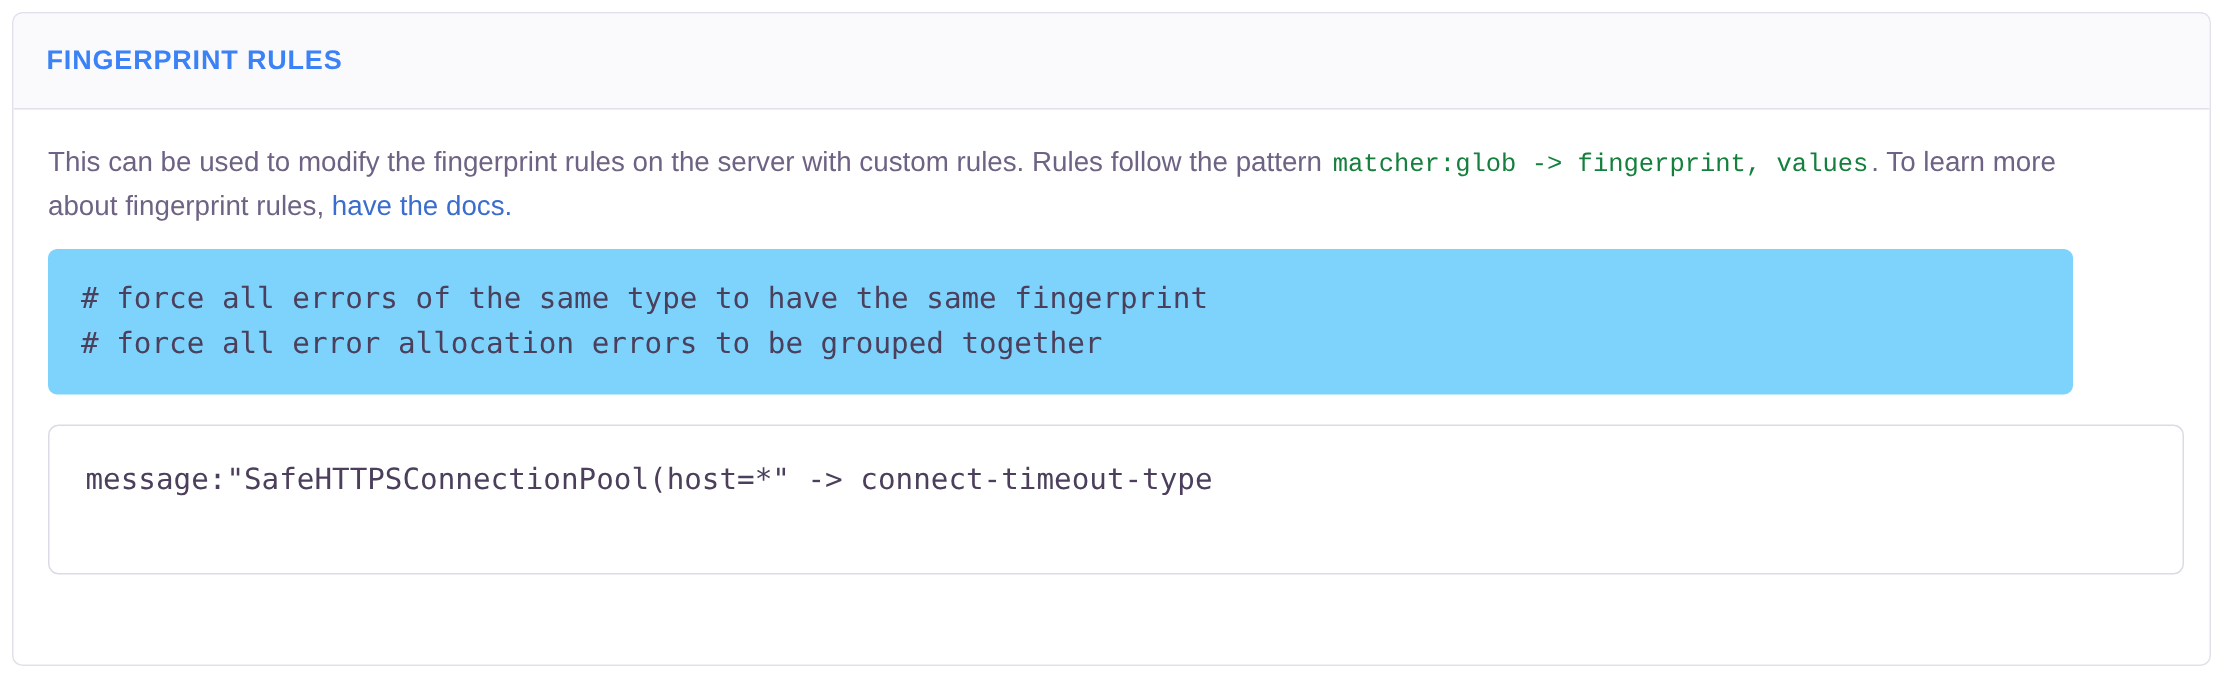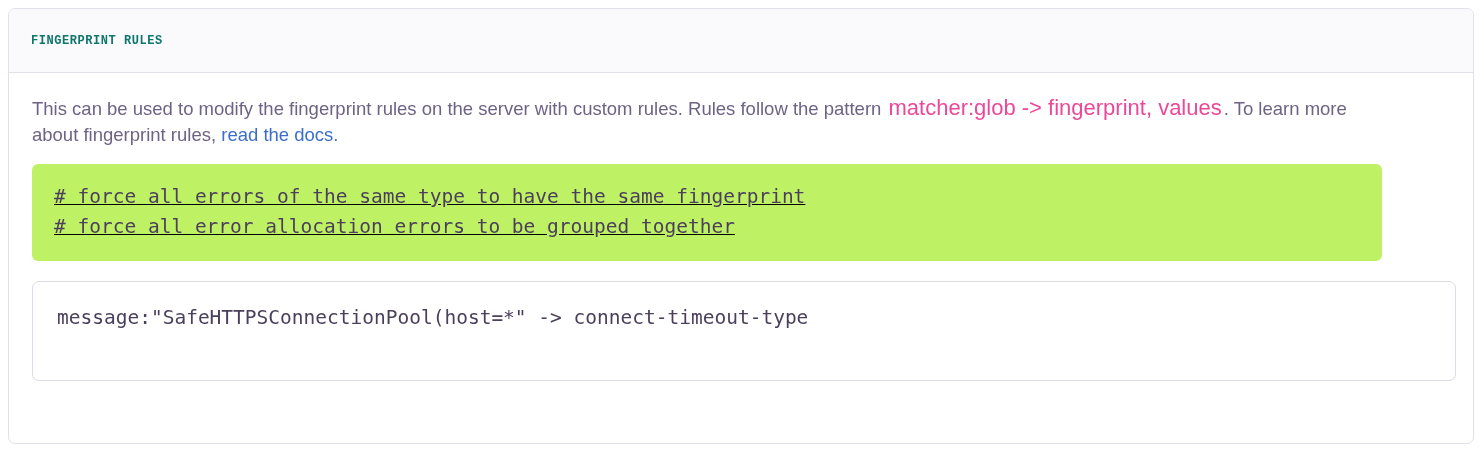--- a/index.html
+++ b/index.html
@@ -31,62 +31,61 @@
     height: 64px;
     box-sizing: border-box;
     background: #fafafc;
     border-bottom: 1px solid #e2e0ea;
     display: flex;
     align-items: center;
     padding: 0 22px;
   }
 
   .panel-title {
-    font-size: 12px;
+    font-size: 18px;
     font-weight: bold;
     letter-spacing: 0.55px;
-    color: #0f766e;
+    color: #3b82f6;
     text-transform: uppercase;
-    font-family: Liberation Mono, monospace;
+    font-family: Liberation Sans, sans-serif;
   }
 
   .panel-body {
     padding: 22px 23px 0 23px;
   }
 
   .description {
     font-size: 18.5px;
     line-height: 26px;
     color: #6e6384;
     font-family: "Liberation Sans", sans-serif;
     max-width: 1348px;
     margin: 0 0 4px 0;
   }
 
   .inline-code {
-    font-family: Liberation Sans, sans-serif;
-    font-size: 22px;
-    color: #ec4899;
+    font-family: Liberation Mono, monospace;
+    font-size: 17px;
+    color: #15803d;
     white-space: pre;
     padding: 0 2px;
   }
 
   .doc-link {
     color: #3b6ecc;
     text-decoration: none;
   }
 
   .code-block {
     margin: 16px 0 0 0;
-    background: #bef264;
+    background: #7dd3fc;
     border-radius: 6px;
     padding: 18px 22px 20px 22px;
     width: 1350px;
     box-sizing: border-box;
-    text-decoration: underline;
   }
 
   .code-line {
     font-family: "DejaVu Sans Mono", "Liberation Mono", monospace;
     font-size: 19.5px;
     line-height: 29.5px;
     color: #4b3f5c;
     white-space: pre;
   }
 
@@ -115,21 +114,21 @@
 <body>
 
 <div class="panel">
 
   <div class="panel-header">
     <div class="panel-title">Fingerprint Rules</div>
   </div>
 
   <div class="panel-body">
 
-    <p class="description"><span>This can be used to modify the fingerprint rules on the server with custom rules. Rules follow the pattern </span><span class="inline-code">matcher:glob -&gt; fingerprint, values</span><span>. To learn more about fingerprint rules, </span><a href="#" class="doc-link">read the docs.</a></p>
+    <p class="description"><span>This can be used to modify the fingerprint rules on the server with custom rules. Rules follow the pattern </span><span class="inline-code">matcher:glob -&gt; fingerprint, values</span><span>. To learn more about fingerprint rules, </span><a href="#" class="doc-link">have the docs.</a></p>
 
     <div class="code-block">
       <div class="code-line"># force all errors of the same type to have the same fingerprint</div>
       <div class="code-line"># force all error allocation errors to be grouped together</div>
     </div>
 
     <textarea class="rules-input" spellcheck="false" placeholder="matcher:glob -&gt; fingerprint, values" style="">message:"SafeHTTPSConnectionPool(host=*" -&gt; connect-timeout-type</textarea>
 
   </div>
 </div>

